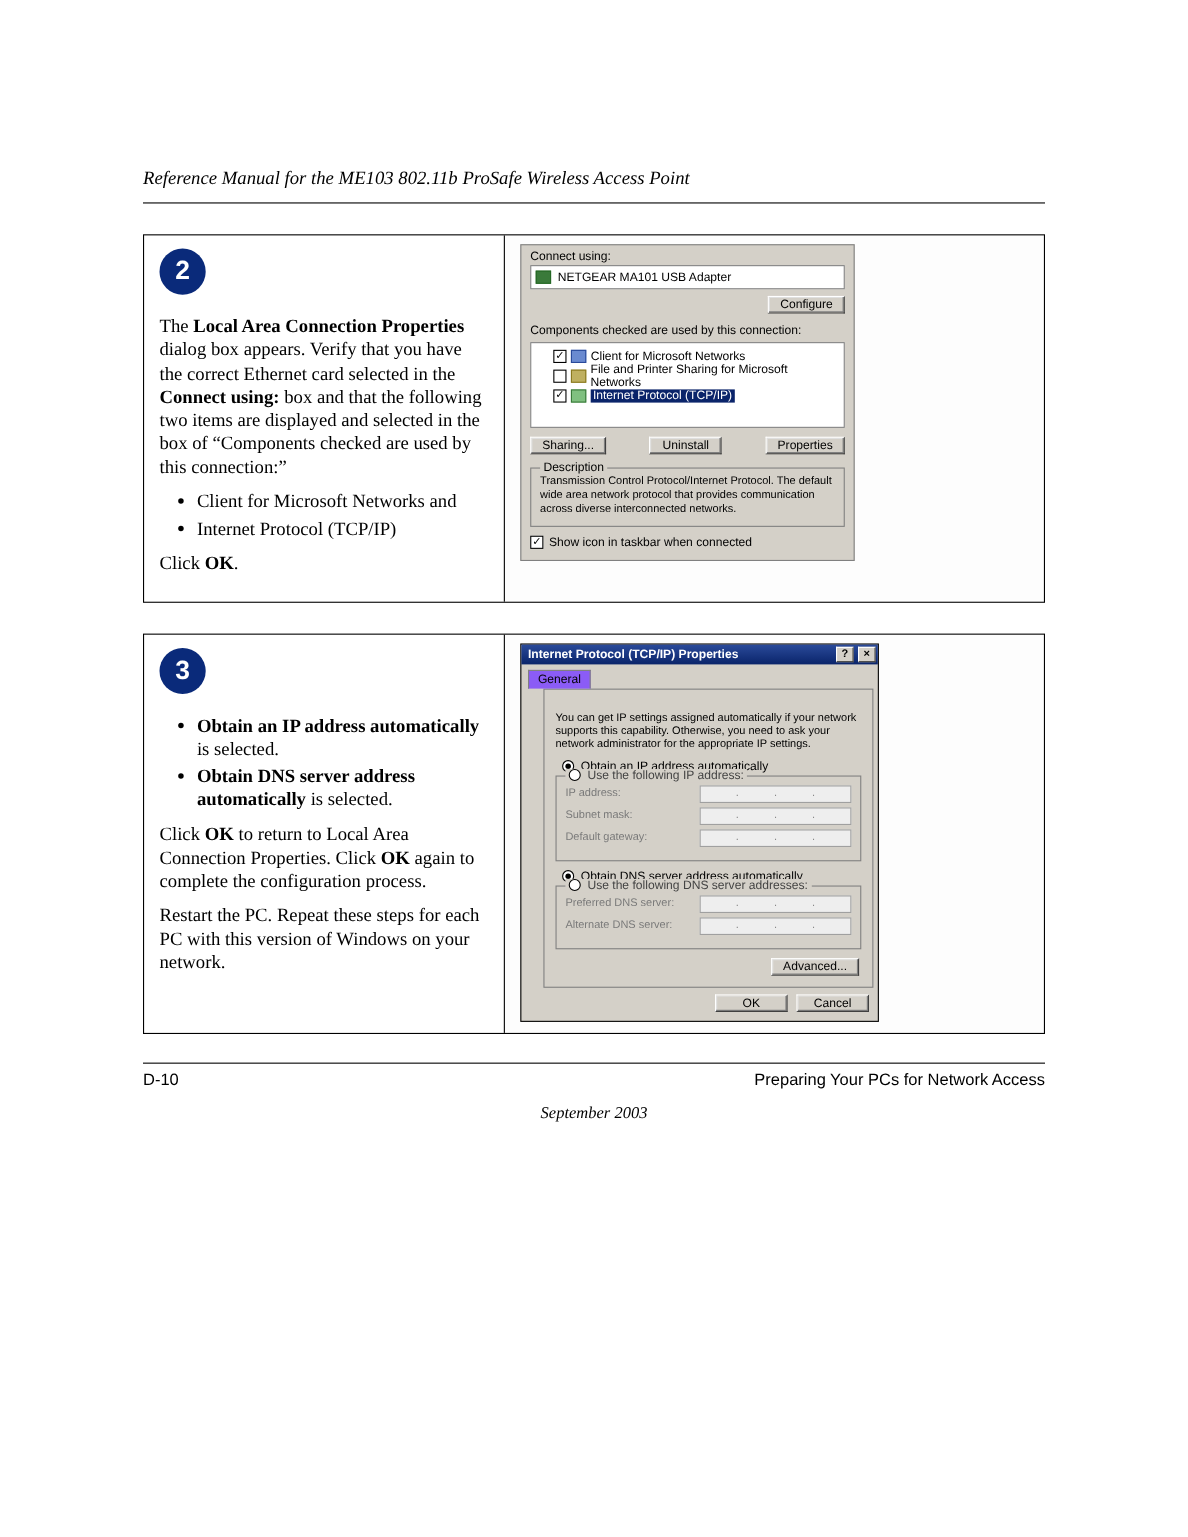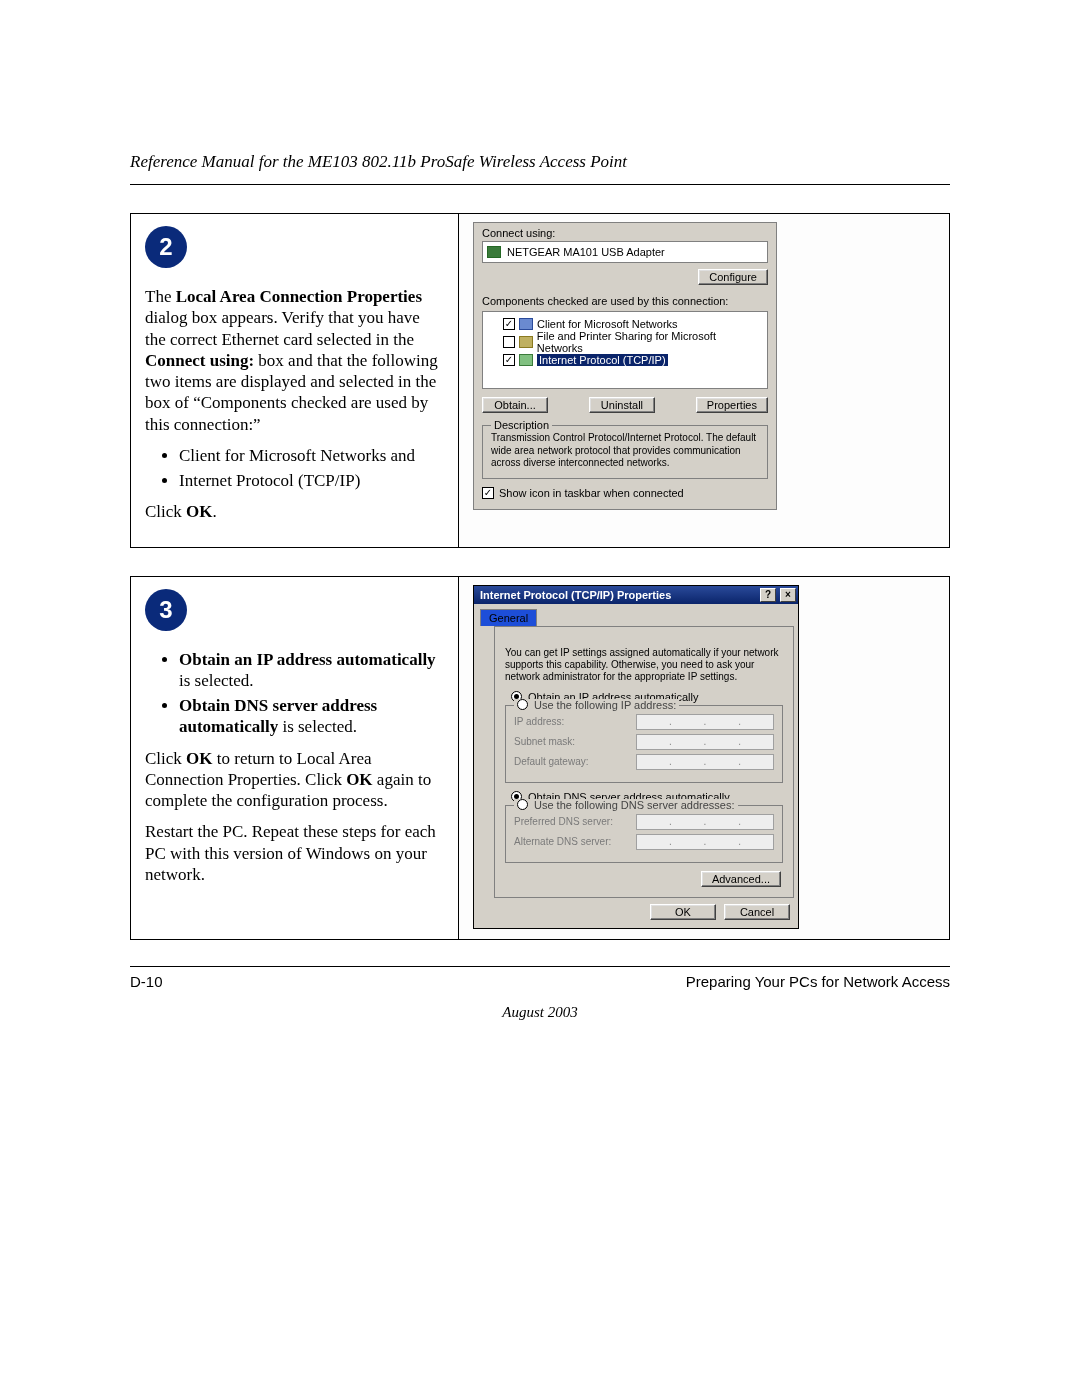--- a/index.html
+++ b/index.html
@@ -38,21 +38,21 @@
   .fieldset { border:1px solid #808080; margin:6px 8px 0 8px; padding:6px 8px 8px 8px; position:relative; }
   .fieldset .legend { position:absolute; top:-7px; left:8px; background:#d4d0c8; padding:0 3px; font-size:11px; }
   .showicon { display:flex; align-items:center; gap:5px; margin:8px 8px 10px 8px; }
 
   
   .dlg { font:11px Tahoma,Arial,sans-serif; width:326px; background:#d4d0c8; border:1px solid #000; }
   .dlg-title { background: linear-gradient(#2a4a9a,#0a246a); color:#fff; font-weight:bold; height:18px; display:flex; align-items:center; justify-content:space-between; padding:0 2px 0 6px; font-size:11px; }
   .dlg-title .twrap { display:flex; gap:4px; }
   .dlg-title .tbtn { width:16px; height:14px; background:#d4d0c8; border:1px solid #fff; border-right-color:#404040; border-bottom-color:#404040; display:flex; align-items:center; justify-content:center; font:bold 10px Arial; color:#000; }
   .tabstrip { height:22px; padding:4px 4px 0 6px; }
-  .tab { display:inline-block; background:#1d4ed8; border:1px solid #808080; border-bottom:none; padding:2px 8px; font-size:11px; position:relative; top:1px; }
+  .tab { display:inline-block; background:#8b5cf6; border:1px solid #808080; border-bottom:none; padding:2px 8px; font-size:11px; position:relative; top:1px; }
   .dlg-body { border:1px solid #808080; margin:0 4px 6px 20px; padding:20px 10px 10px 10px; background:#d4d0c8; }
   .intro { font-size:10px; line-height:1.2; margin-bottom:8px; }
   .radio-row { display:flex; align-items:center; gap:6px; margin:4px 0 2px 6px; font-size:11px; }
   .radio { width:11px; height:11px; border:1px solid #000; border-radius:50%; background:#fff; display:flex; align-items:center; justify-content:center; }
   .radio.sel::after { content:""; width:5px; height:5px; background:#000; border-radius:50%; }
   .ipgrp { border:1px solid #808080; margin:2px 0 8px 0; padding:4px 8px 8px 8px; position:relative; }
   .ipgrp .glabel { position:absolute; top:-7px; left:8px; background:#d4d0c8; padding:0 3px; font-size:11px; color:#444; }
   .ipline { display:flex; align-items:center; justify-content:space-between; margin:4px 0; font-size:10px; color:#7a7a7a; }
   .ipbox { width:138px; height:16px; background:#eee; border:1px solid #a0a0a0; display:flex; justify-content:space-evenly; align-items:center; }
   .ipbox span { color:#888; }
@@ -112,21 +112,21 @@
               <div class="ci-icon printer"></div>
               <span>File and Printer Sharing for Microsoft Networks</span>
             </div>
             <div class="comp-item">
               <div class="chk checked"></div>
               <div class="ci-icon net"></div>
               <span class="selrow">Internet Protocol (TCP/IP)</span>
             </div>
           </div>
           <div class="btn-row">
-            <button class="btn">Obtain...</button>
+            <button class="btn">Sharing...</button>
             <button class="btn">Uninstall</button>
             <button class="btn">Properties</button>
           </div>
         </div>
         <div class="fieldset">
           <span class="legend">Description</span>
           <div style="font-size:10px;line-height:1.25">Transmission Control Protocol/Internet Protocol. The default wide area network protocol that provides communication across diverse interconnected networks.</div>
         </div>
         <div class="showicon">
           <div class="chk checked"></div>
@@ -234,14 +234,14 @@
         </div>
       </div>
     </div>
   </div>
 
   <hr class="footer-rule">
   <div class="footer-line">
     <span>D-10</span>
     <span>Preparing Your PCs for Network Access</span>
   </div>
-  <div class="footer-date">August 2003</div>
+  <div class="footer-date">September 2003</div>
 </div>
 
 </body></html>

